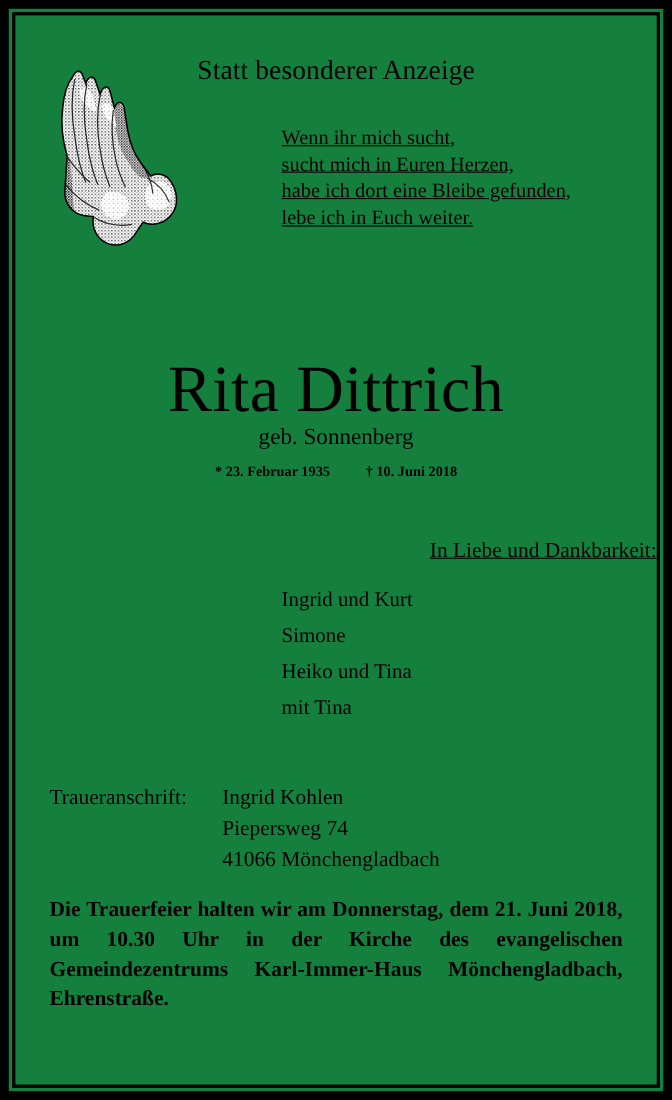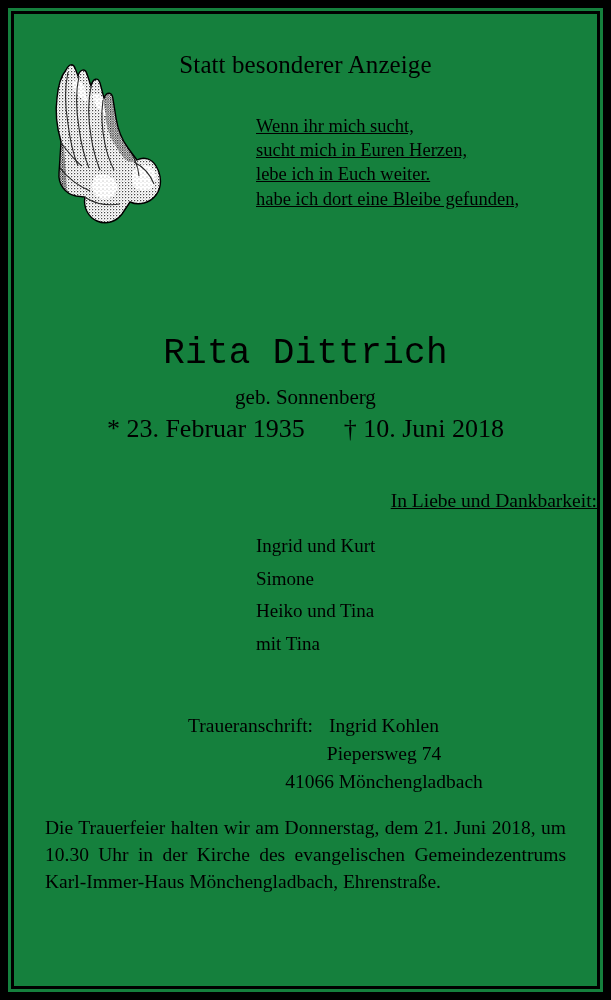--- a/index.html
+++ b/index.html
@@ -108,36 +108,36 @@
   
   .deceased {
     position: absolute;
     left: 0;
     top: 312px;
     width: 583px;
     text-align: center;
   }
   .deceased-name {
     display: block;
-    font-size: 36px;
+    font-size: 60px;
     line-height: 56px;
     letter-spacing: 0.3px;
-    font-family: Liberation Mono, monospace;
   }
   .deceased-maiden {
     display: block;
     font-size: 21px;
     line-height: 25px;
     margin-top: 3px;
   }
   .deceased-dates {
     display: block;
-    font-size: 26px;
+    font-size: 13px;
     line-height: 27px;
     margin-top: 5px;
+    font-weight: bold;
   }
   .date-gap {
     display: inline-block;
     width: 26px;
   }
 
   
   .gratitude {
     position: absolute;
     left: 0;
@@ -163,21 +163,20 @@
   }
 
   
   .address {
     position: absolute;
     left: 31px;
     top: 698px;
     width: 521px;
     font-size: 19.5px;
     line-height: 28px;
-    text-align: center;
   }
   .address-row {
     display: block;
     white-space: nowrap;
   }
   .address-label {
     display: inline-block;
     width: 157px;
   }
   .address-indent {
@@ -192,20 +191,21 @@
     top: 800px;
     width: 521px;
     font-size: 19.5px;
     line-height: 27px;
   }
   .service-para {
     display: block;
     text-align: justify;
     text-align-last: left;
     hyphens: none;
+    font-weight: bold;
   }
 </style>
 </head>
 <body>
 
 <div class="obituary-page">
 
   <div class="outer-frame"></div>
   <div class="inner-frame"></div>
 
@@ -279,22 +279,22 @@
                  L38 140 C27 138 20 128 21 117 L23 86 C19 72 17 56 19 42
                  C20 31 23 20 28 14 Z" fill="none" stroke="#000000" stroke-width="1.4"></path>
       </svg>
     </div>
 
     <div class="header-title">Statt besonderer Anzeige</div>
 
     <div class="poem">
       <span class="poem-line">Wenn ihr mich sucht,</span>
       <span class="poem-line">sucht mich in Euren Herzen,</span>
+      <span class="poem-line">habe ich dort eine Bleibe gefunden,</span>
       <span class="poem-line">lebe ich in Euch weiter.</span>
-      <span class="poem-line">habe ich dort eine Bleibe gefunden,</span>
     </div>
 
 
     <div class="deceased">
       <span class="deceased-name">Rita Dittrich</span>
       <span class="deceased-maiden">geb. Sonnenberg</span>
       <span class="deceased-dates">
         <span>*</span>
         <span>23. Februar 1935</span>
         <span class="date-gap"></span>

